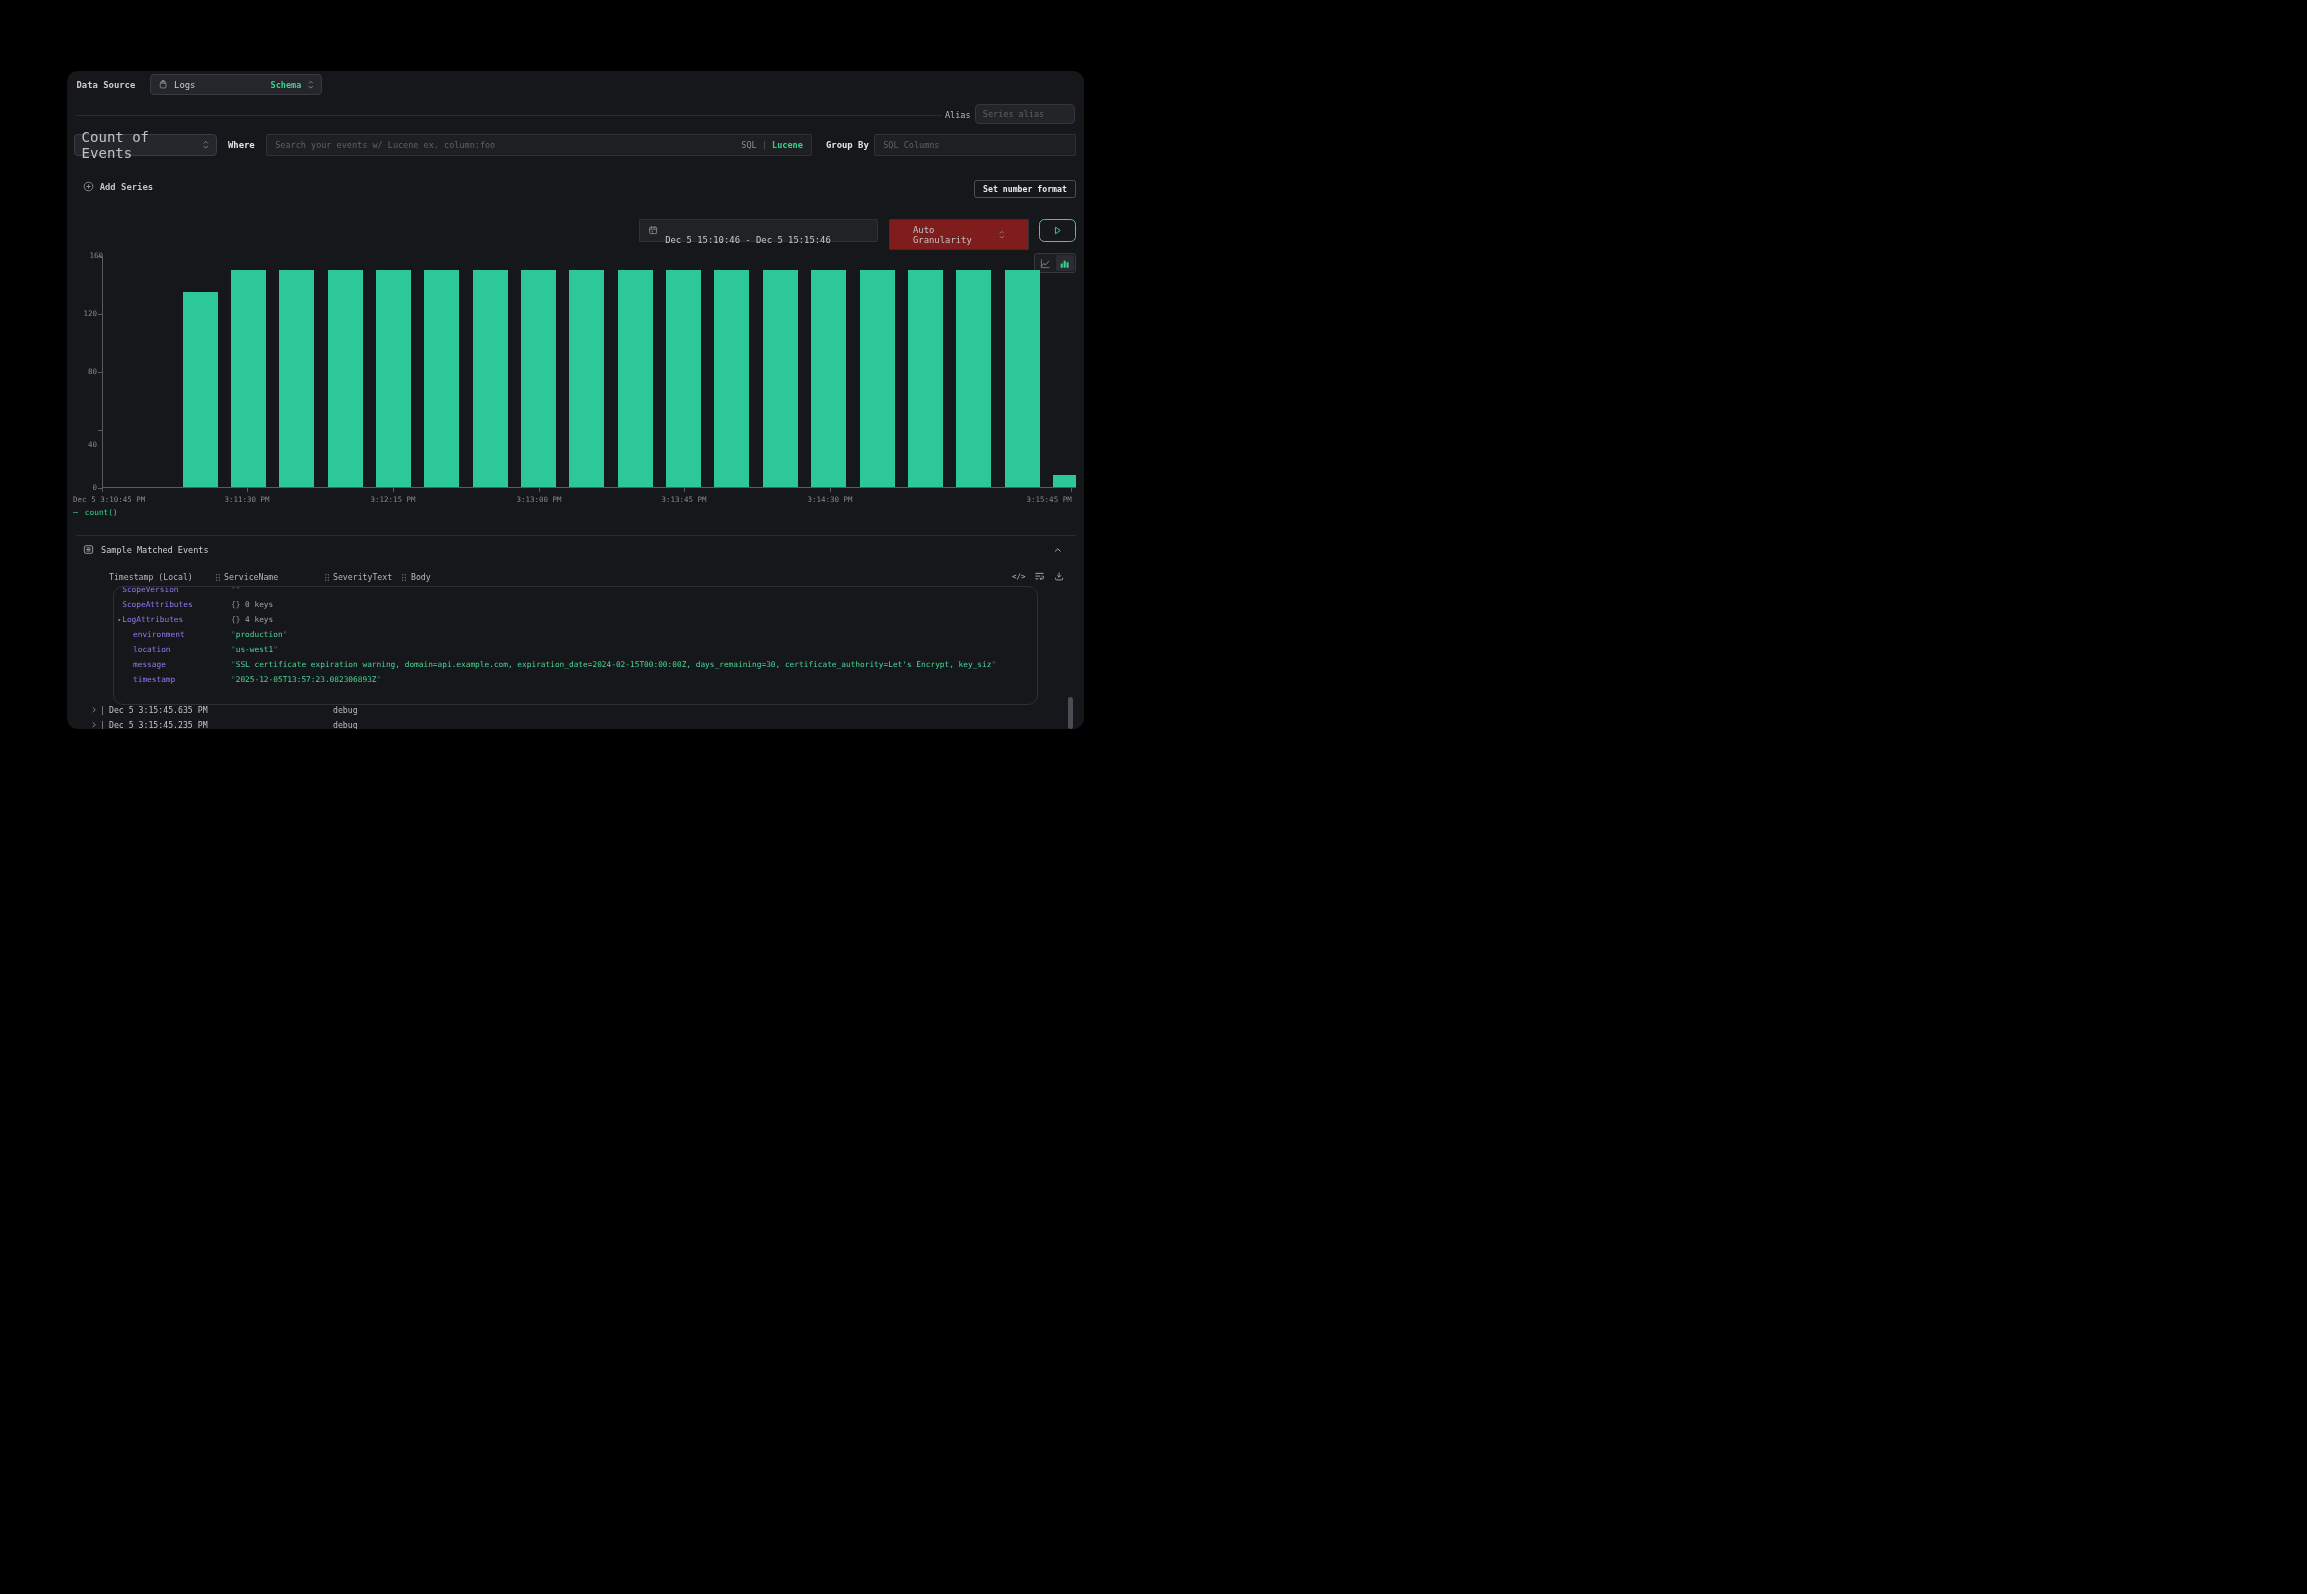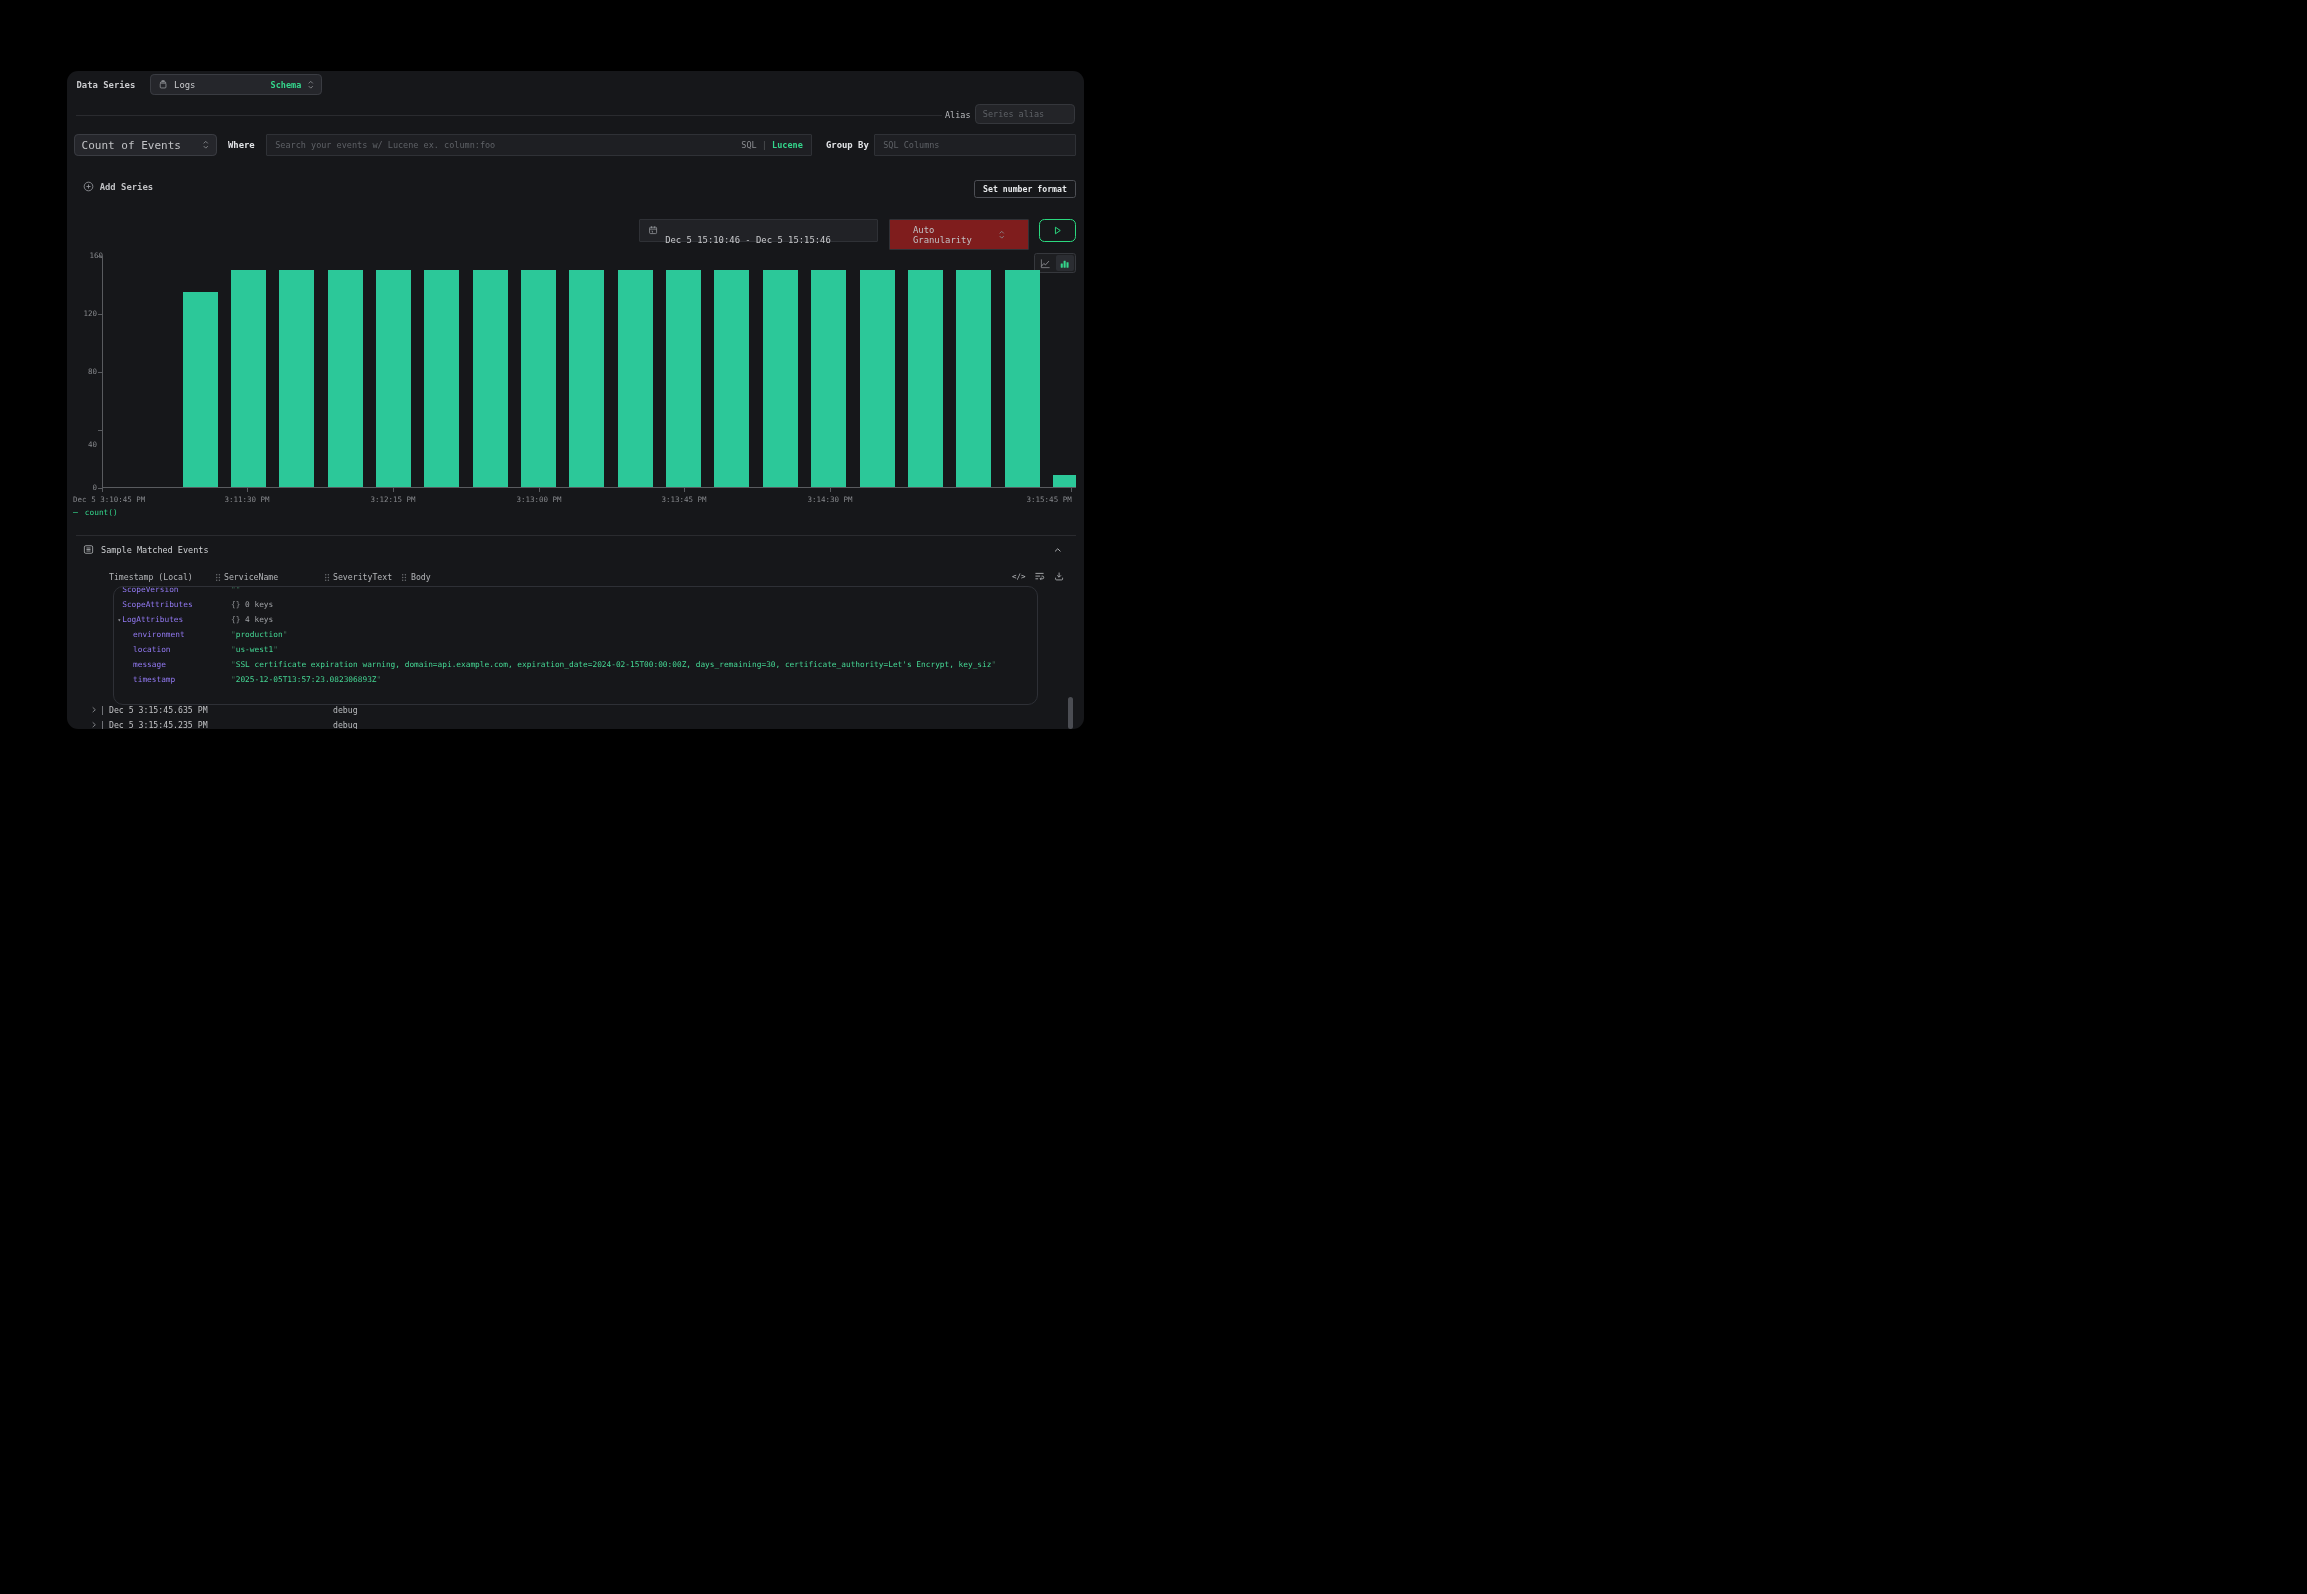--- a/index.html
+++ b/index.html
@@ -39,21 +39,21 @@
   .sevtxt { color:#b8babd; font-size:8.2px; line-height:15px; }
   .icon { display:inline-flex; align-items:center; justify-content:center; }
   svg { display:block; }
 </style>
 </head>
 <body>
 
 <div class="page">
   <div class="panel">
 
-    <div class="abs lbl" style="left:9.5px; top:8.9px; font-weight:600;">Data Series</div>
+    <div class="abs lbl" style="left:9.5px; top:8.9px; font-weight:600;">Data Source</div>
     <div class="abs select" style="left:83px; top:3.4px; width:172px; height:21px; padding:0 6.8px;">
       <span class="icon" style="margin-right:6.1px;">
         <svg width="10.2" height="10.2" viewBox="0 0 16 16" fill="none" stroke="#9a9ca1" stroke-width="1.2">
           <rect x="3.5" y="5" width="9" height="7.5" rx="1.5"></rect>
             <path d="M3.5 5l1-2h7l1 2M5.5 2.2h5M5.8 1h4.4"></path>
         </svg>
       </span>
       <span class="lbl">Logs</span>
       <span style="margin-left:auto; color:#34d68c; font-size:8.5px; font-weight:700;">Schema</span>
       <span class="icon" style="margin-left:5.4px;">
@@ -63,21 +63,21 @@
       </span>
     </div>
 
     <div class="abs hairline" style="left:8.9px; top:44px; width:866px;"></div>
     <div class="abs" style="left:878px; top:39px; color:#b8babd; font-size:8.5px;">Alias</div>
     <div class="abs inputbox" style="left:908px; top:33px; width:100px; height:20px; padding:0 6.8px; background:#232428; border-color:#35373c;">
       <span class="placeholder">Series alias</span>
     </div>
 
     <div class="abs select" style="left:6.8px; top:63px; width:143px; height:22px; padding:0 6.8px;">
-      <span style="color:#c1c2c5; font-size:11px;">Count of Events</span>
+      <span style="color:#c1c2c5; font-size:14px;">Count of Events</span>
       <span class="icon" style="margin-left:auto;">
         <svg width="7.5" height="9.5" viewBox="0 0 11 14" fill="none" stroke="#8b8d91" stroke-width="1.3">
           <path d="M2.5 5l3-3 3 3M2.5 9l3 3 3-3"></path>
         </svg>
       </span>
     </div>
     <div class="abs" style="left:161px; top:69px; color:#e3e5e8; font-size:8.9px; font-weight:700;">Where</div>
     <div class="abs inputdark" style="left:199px; top:63px; width:546px; height:22px; padding:0 8.2px;">
       <span class="placeholder">Search your events w/ Lucene ex. column:foo</span>
       <span style="margin-left:auto; font-size:8.5px; white-space:nowrap;">

